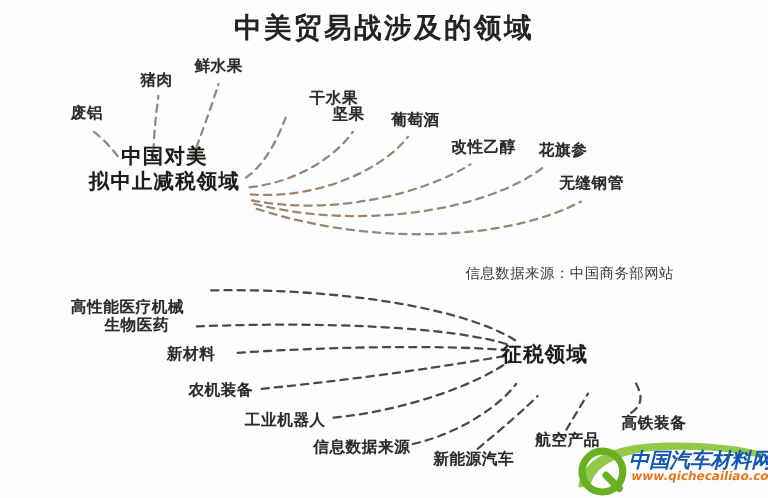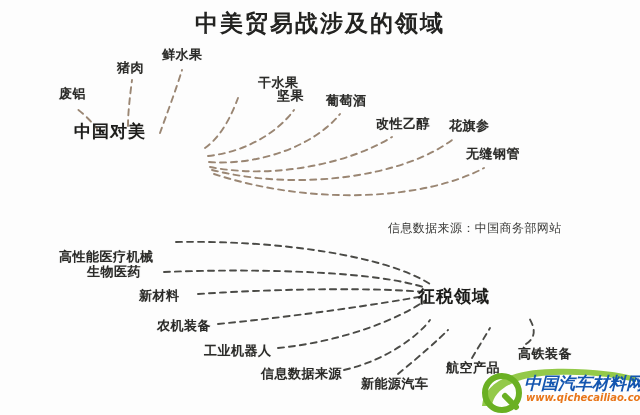--- a/index.html
+++ b/index.html
@@ -123,20 +123,21 @@
       <path d="M 278,348 C 340,342 398,320 426,300"></path>
       <path d="M 344,370 C 388,360 420,334 430,320"></path>
       <path d="M 398,374 C 420,356 438,340 448,330"></path>
       <path d="M 472,358 C 478,348 484,338 490,328"></path>
       <path d="M 526,344 C 538,336 534,326 528,316"></path>
     </g>
   </svg>
 
   <div class="lbl hub" style="left:74px; top:121px;">
     <div>中国对美</div>
+    <div>拟中止减税领域</div>
   </div>
 
   <div class="lbl hub" style="left:418px; top:286px;">
     <div>征税领域</div>
   </div>
 
   <div class="lbl node" style="left:59px;  top:88px;font-family:Liberation Mono, monospace;">废铝</div>
   <div class="lbl node" style="left:117px; top:61px;">猪肉</div>
   <div class="lbl node" style="left:162px; top:49px;font-family:Liberation Mono, monospace;">鲜水果</div>
   <div class="lbl node" style="left:217px; top:76px;margin-left:41px;">干水果</div>

